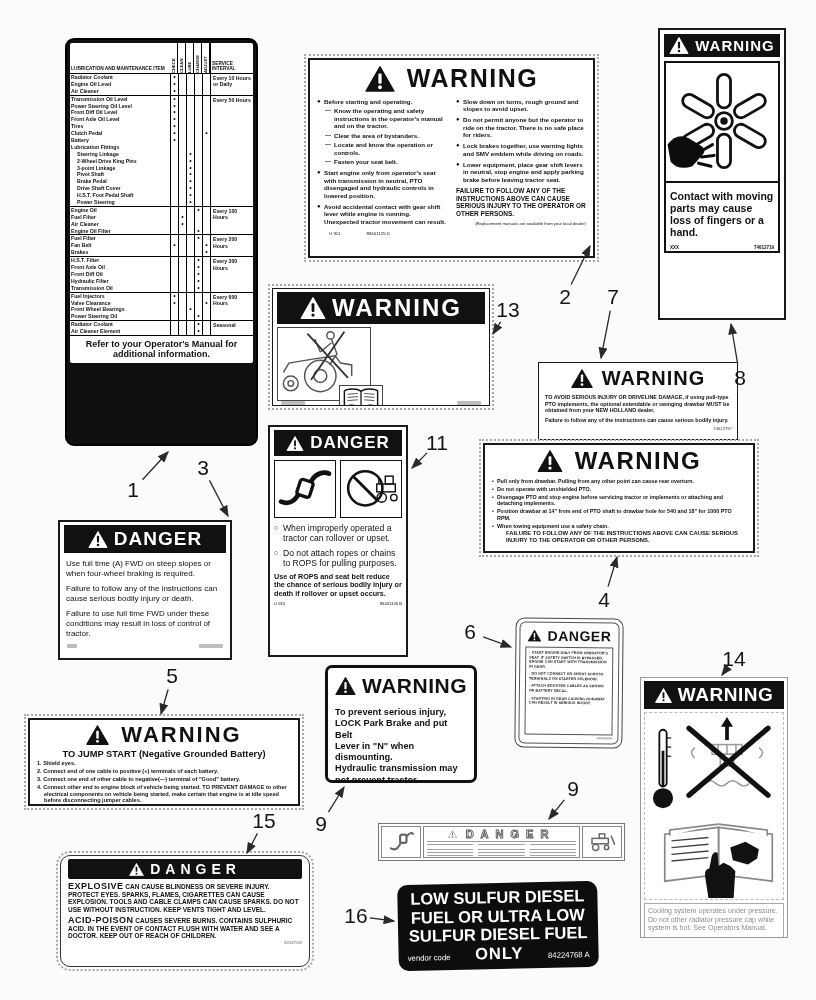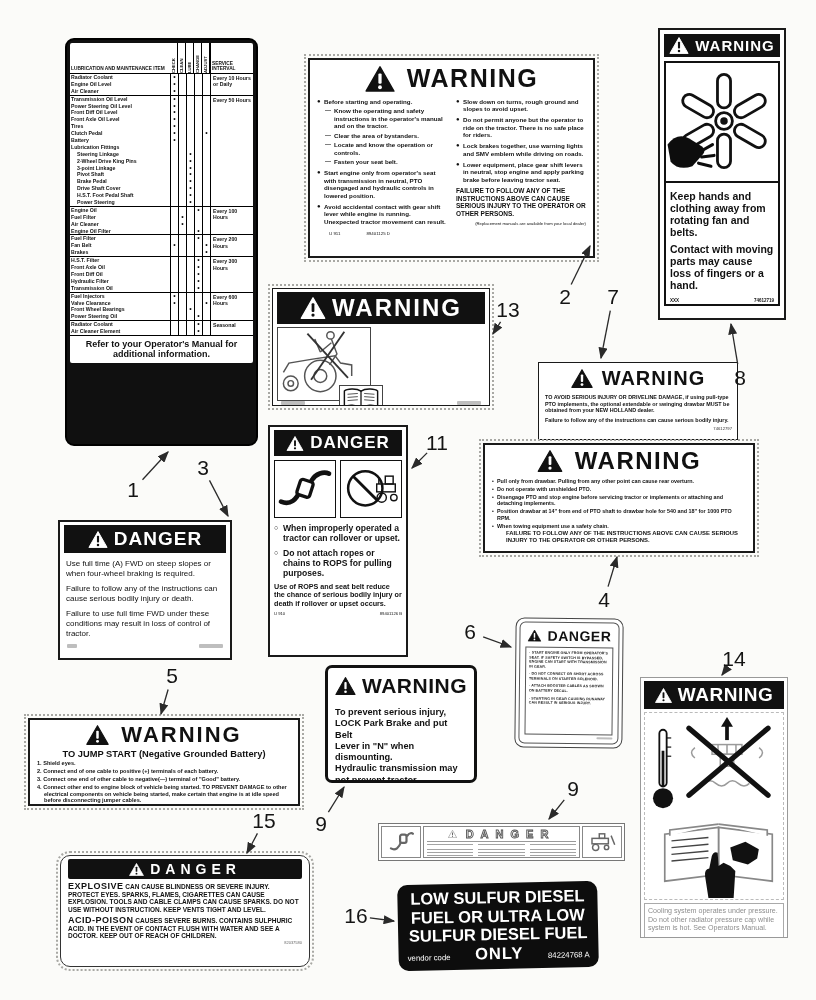--- a/index.html
+++ b/index.html
@@ -79,21 +79,21 @@
   .nh-word{font-size:20px;font-weight:800;letter-spacing:1px;}
   .nh-p{font-size:5.4px;font-weight:700;line-height:6.6px;margin:3px 1px;}
 
   
   #d-ro{left:268px;top:425px;width:140px;height:232px;padding:3px 4px;border-width:2px;}
   #d-ro .tri{width:18px;height:15px;}
   #d-ro .band-word{font-size:17px;}
   .ro-pics{display:flex;gap:4px;margin-top:4px;}
   .ro-box{flex:1;height:56px;border:1.5px solid #111;display:flex;align-items:center;justify-content:center;overflow:hidden;}
   #ro-bullets{margin-top:2px;}
-  #ro-bullets .blt{font-size:8.6px;font-weight:700;line-height:10px;margin-top:5px;}
+  #ro-bullets .blt{font-size:8.6px;font-weight:400;line-height:10px;margin-top:5px;}
   #ro-bullets .blt-m{width:9px;font-size:7px;line-height:10px;}
   .ro-foot{font-size:7.2px;font-weight:800;margin-top:5px;line-height:8.3px;}
   .ro-codes{display:flex;justify-content:space-between;font-size:4.2px;margin-top:3px;}
 
   
   #d-db{left:483px;top:443px;width:272px;height:110px;padding:1px 7px;border-width:2px;}
   .db-head{display:flex;justify-content:center;align-items:center;gap:12px;padding:1px 0;}
   #d-db .tri{width:26px;height:22px;}
   .db-word{font-size:24px;font-weight:800;letter-spacing:1.5px;}
   #db-bullets .blt{font-size:5.4px;font-weight:700;line-height:6.5px;margin-top:1.5px;}
@@ -644,21 +644,20 @@
       <svg viewBox="0 0 80 70" style="position:absolute;left:0;bottom:2px;width:62px;height:58px">
         <path d="M2,28 Q14,12 30,20 L46,30 Q52,34 48,40 L34,56 Q16,62 6,50 Z" fill="#0d0d0d"></path>
         <g stroke="#0d0d0d" stroke-width="4" stroke-linecap="round">
           <line x1="46" y1="36" x2="60" y2="28"></line>
           <line x1="46" y1="44" x2="62" y2="42"></line>
           <line x1="42" y1="52" x2="58" y2="56"></line>
         </g>
       </svg>
     </div>
     <div class="fan-text">
-      <p>Keep hands and clothing away from rotating fan and belts.</p>
       <p>Contact with moving parts may cause loss of fingers or a hand.</p>
       <div class="fan-codes">
         <span>XXX</span>
         <span>74612719</span>
       </div>
     </div>
   </div>
 
   <div class="decal ragged" id="d-seat">
     <div class="band">

